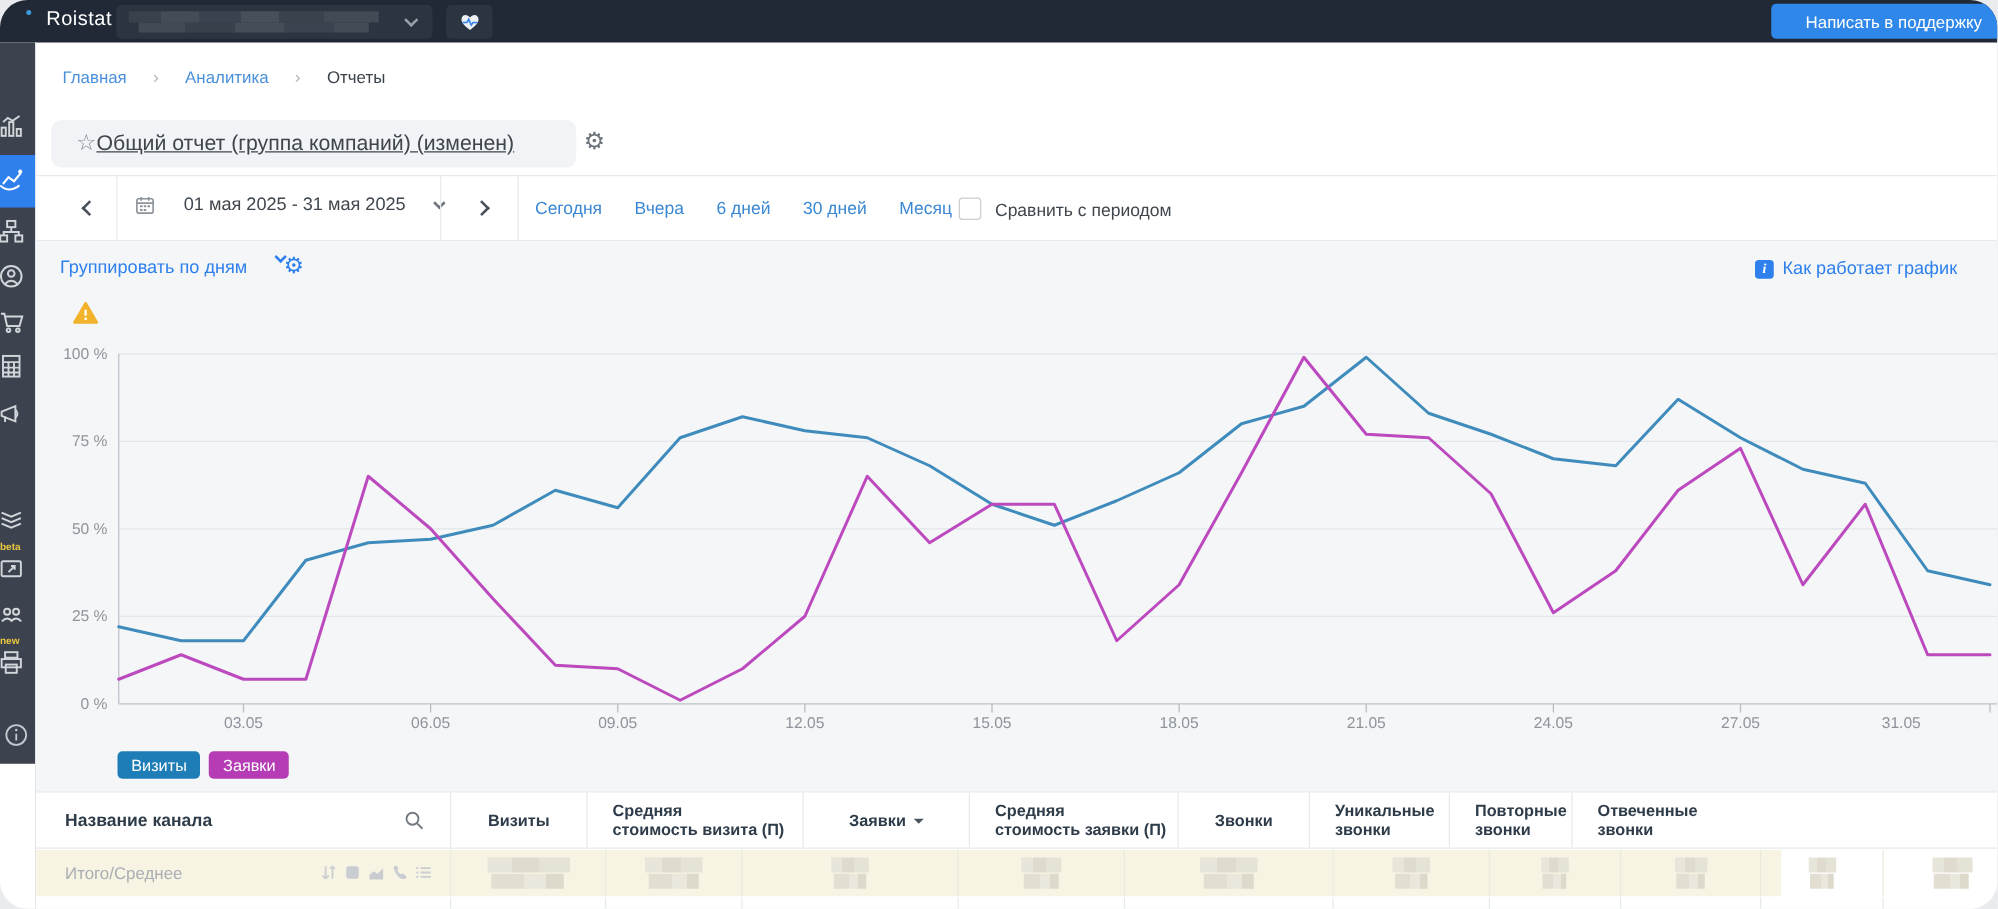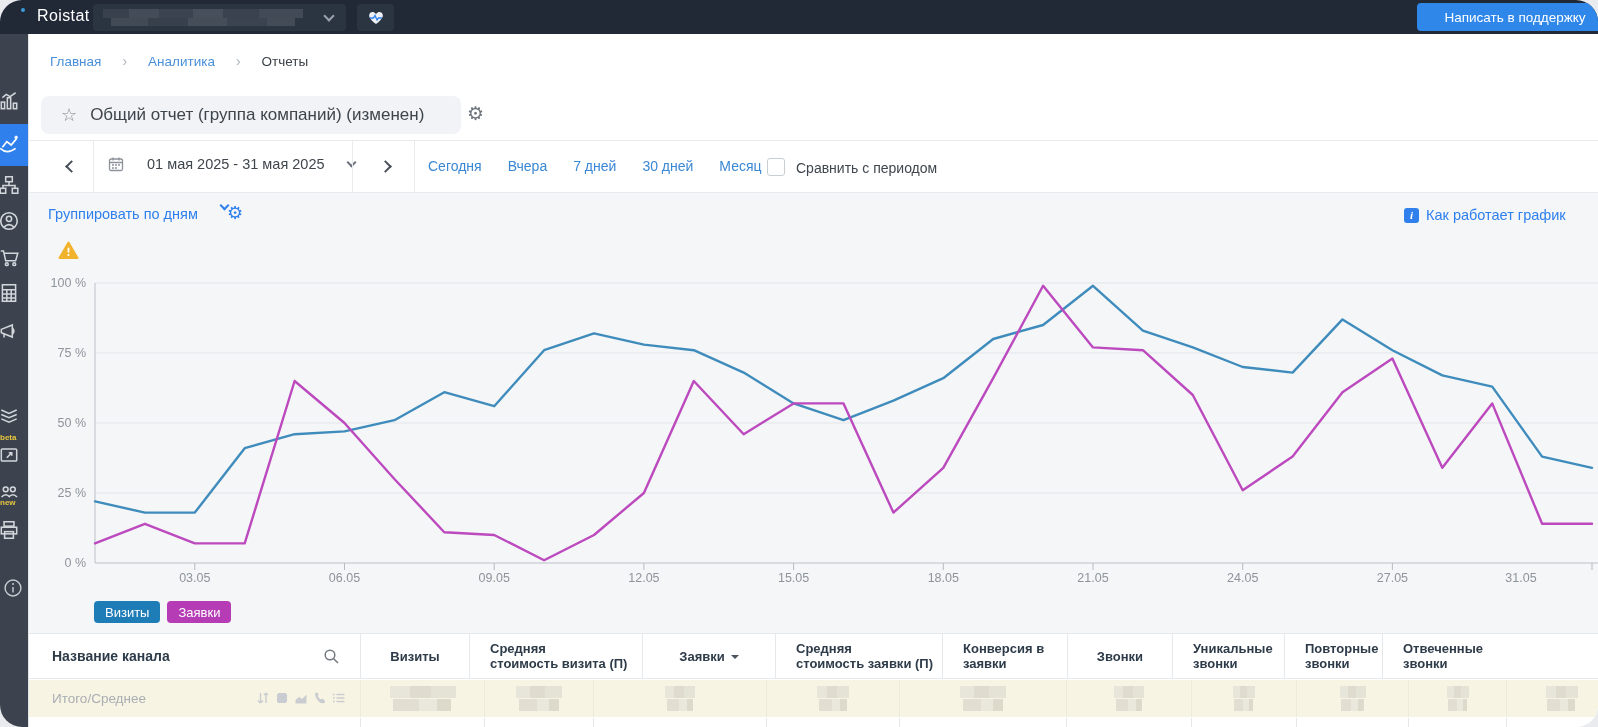--- a/index.html
+++ b/index.html
@@ -18,35 +18,35 @@
        linear-gradient(90deg,#424a56 0 20%,#38404c 20% 42%,#454d59 42% 63%,#3b4350 63% 85%,#434b57 85%) bottom/92% 8px no-repeat;}
   .chev{display:inline-block;width:8px;height:8px;border-left:2px solid #9aa1ab;border-bottom:2px solid #9aa1ab;}
   .chev-down{transform:rotate(-45deg);}
   .proj .chev{position:absolute;right:13px;top:8px;}
   .health{position:absolute;left:357px;top:4px;width:37px;height:27px;background:#2b3441;border-radius:4px;
           display:flex;align-items:center;justify-content:center;cursor:pointer;}
   .support{position:absolute;left:1417px;top:3px;width:196px;height:28px;background:#2e87e9;border:none;
            border-radius:4px;color:#fff;font-size:13.5px;cursor:pointer;font-family:inherit;}
 
   
-  .sidebar{position:absolute;left:0;top:34px;width:28px;height:693px;background:#3d434e;overflow:hidden;}
+  .sidebar{position:absolute;left:0;top:34px;width:28px;height:577px;background:#3d434e;overflow:hidden;}
   .side-ic{position:absolute;left:-2px;width:22px;height:22px;}
   .side-active{position:absolute;left:0;top:90px;width:28px;height:42px;background:#2f80ed;}
   .side-label{position:absolute;left:0;width:30px;font-size:8px;font-weight:bold;color:#e8c63f;}
   .content-border{position:absolute;left:28px;top:34px;width:1px;height:693px;background:#e3e6e9;}
 
   
   .breadcrumb{position:absolute;left:50px;top:53px;display:flex;gap:21px;font-size:13.5px;align-items:center;}
   .crumb.link{color:#4a90d9;cursor:pointer;}
   .crumb.current{color:#3c434a;}
   .crumb-sep{color:#aeb4ba;font-size:14px;}
   .title-pill{position:absolute;left:41px;top:96px;width:420px;height:38px;background:#f1f3f6;border-radius:8px;
               display:flex;align-items:center;cursor:text;}
   .star{margin-left:20px;color:#868c93;font-size:18px;font-family:"DejaVu Sans",sans-serif;line-height:1;}
-  .title-text{margin-left:13px;font-size:17px;color:#3e454c;white-space:nowrap;}
+  .title-text{font-size:17px;color:#3e454c;white-space:nowrap;text-decoration:underline;}
   .uni-gear{font-family:"DejaVu Sans",sans-serif;line-height:1;cursor:pointer;}
   .gear-title{position:absolute;left:467px;top:104px;font-size:19px;color:#6d747c;}
 
   
   .date-bar{position:absolute;left:29px;top:140px;width:1569px;height:53px;background:#fff;
             border-top:1px solid #e8ebee;border-bottom:1px solid #e8ebee;}
   .vd{position:absolute;top:0;width:1px;height:51px;background:#e8ebee;}
   .nav-chev{position:absolute;top:21px;width:9px;height:9px;border-left:2px solid #49505a;border-bottom:2px solid #49505a;cursor:pointer;}
   .nav-prev{left:38px;transform:rotate(45deg);}
   .nav-next{left:352px;transform:rotate(225deg);}
@@ -78,21 +78,21 @@
   .t-head{position:absolute;left:0;top:0;width:1569px;height:46px;background:#fff;
           border-top:1px solid #e6e9ec;border-bottom:1px solid #e6e9ec;display:flex;}
   .name-col{width:331px;position:relative;display:flex;align-items:center;flex:none;}
   .name-label{margin-left:23px;font-weight:bold;font-size:14px;color:#2e3b49;}
   .search-ic{position:absolute;right:20px;top:14px;cursor:pointer;}
   .num-cell{display:flex;align-items:center;border-left:1px solid #e6e9ec;font-weight:bold;font-size:13px;
             color:#2e3b49;white-space:pre-line;line-height:15px;flex:none;}
   .num-cell.c{justify-content:center;text-align:center;}
   .num-cell.l{padding-left:20px;}
   .sort-tri{width:0;height:0;border:4px solid transparent;border-top-color:#4a5560;margin-left:6px;margin-top:5px;}
-  .t-total{position:absolute;left:0;top:47px;width:1569px;height:37px;background:#f8f4e3;display:flex;}
+  .t-total{position:absolute;left:0;top:47px;width:1396px;height:37px;background:#f8f4e3;display:flex;}
   .total-label{margin-left:23px;font-size:13.5px;color:#a9aeb3;}
   .total-icons{position:absolute;right:14px;top:11px;display:flex;gap:5px;}
   .t-total .num-cell{border-left:1px solid #eceadb;justify-content:center;}
   .blur-block{height:25px;
      background:
        linear-gradient(90deg,#e8e5da 0 30%,#dfdccf 30% 62%,#e5e2d6 62%) top/100% 12px no-repeat,
        linear-gradient(90deg,#e2dfd2 0 45%,#eae7dc 45% 75%,#ddd9cb 75%) bottom/88% 12px no-repeat;}
   .t-bottom{position:absolute;left:0;top:85px;width:1569px;height:20px;background:#fff;display:flex;}
   .t-bottom .num-cell{border-left:1px solid #e6e9ec;}
 </style>
@@ -164,21 +164,21 @@
     <svg class="side-ic" style="top:410px" viewBox="0 0 20 20" fill="none" stroke="#d2d6db" stroke-width="1.4">
       <rect x="3" y="4.5" width="14" height="11" rx="1"></rect>
         <path d="M8 12.5 L12.5 8 M9.8 8 H12.5 V10.7"></path>
     </svg>
     <svg class="side-ic" style="top:446px" viewBox="0 0 20 20" fill="none" stroke="#d2d6db" stroke-width="1.4">
       <circle cx="7" cy="8.5" r="2.2"></circle>
         <circle cx="13.5" cy="8.5" r="2.2"></circle>
       <path d="M3.2 15.5 q3.8 -4.2 7.6 0"></path>
         <path d="M9.7 15.5 q3.8 -4.2 7.6 0"></path>
     </svg>
-    <span class="side-label" style="top:464px">new</span>
+    <span class="side-label" style="top:474px">new</span>
     <svg class="side-ic" style="top:485px" viewBox="0 0 20 20" fill="none" stroke="#d2d6db" stroke-width="1.4">
       <rect x="5.5" y="2.5" width="9" height="4"></rect>
         <rect x="3" y="7.5" width="14" height="6"></rect>
         <rect x="6" y="11.5" width="8" height="6"></rect>
     </svg>
     <svg class="side-ic" style="top:543px;left:2px" viewBox="0 0 20 20" fill="none" stroke="#c5cad0" stroke-width="1.3">
       <circle cx="10" cy="10" r="7.2"></circle>
         <path d="M10 9 v5"></path>
         <circle cx="10" cy="6.4" r="0.9" fill="#c5cad0" stroke="none"></circle>
     </svg>
@@ -210,21 +210,21 @@
       </svg>
       <span class="date-text">01 мая 2025 - 31 мая 2025</span>
       <span class="chev chev-down"></span>
     </div>
     <div class="vd" style="left:323px"></div>
     <span class="nav-chev nav-next"></span>
     <div class="vd" style="left:385px"></div>
     <div class="quick-links" id="quick-links">
         <span class="qlink">Сегодня</span>
         <span class="qlink">Вчера</span>
-        <span class="qlink">7 дней</span>
+        <span class="qlink">6 дней</span>
         <span class="qlink">30 дней</span>
         <span class="qlink">Месяц</span>
       </div>
     <div class="cmp-box"></div>
     <span class="cmp-label">Сравнить с периодом</span>
   </div>
 
   <div class="chart-bg"></div>
   <div class="group-by">
     <span>Группировать по дням</span>
@@ -288,22 +288,20 @@
           <circle cx="7" cy="7" r="4.8"></circle>
             <path d="M10.7 10.7 L15 15"></path>
         </svg>
       </div>
         <div class="num-cell c" style="width: 109px;"><span>Визиты</span></div>
         <div class="num-cell l" style="width: 173px;"><span>Средняя
 стоимость визита (П)</span></div>
         <div class="num-cell c" style="width: 133px;"><span>Заявки</span><span class="sort-tri"></span></div>
         <div class="num-cell l" style="width: 167px;"><span>Средняя
 стоимость заявки (П)</span></div>
-        <div class="num-cell l" style="width: 125px;"><span>Конверсия в
-заявки</span></div>
         <div class="num-cell c" style="width: 105px;"><span>Звонки</span></div>
         <div class="num-cell l" style="width: 112px;"><span>Уникальные
 звонки</span></div>
         <div class="num-cell l" style="width: 98px;"><span>Повторные
 звонки</span></div>
         <div class="num-cell l" style="width: 110px;"><span>Отвеченные
 звонки</span></div>
       </div>
     <div class="t-total" id="t-total">
       <div class="name-col">

